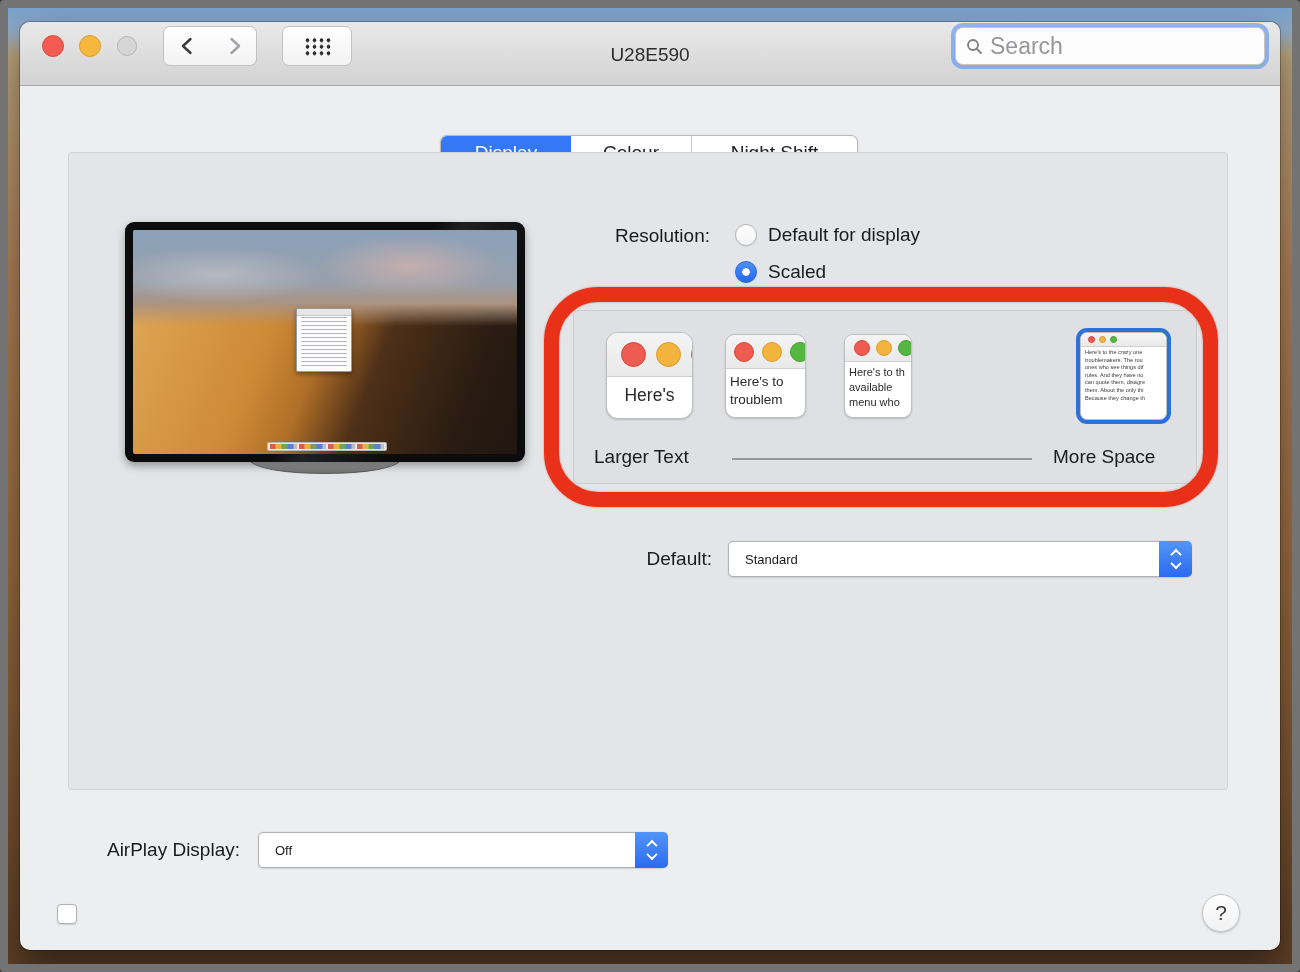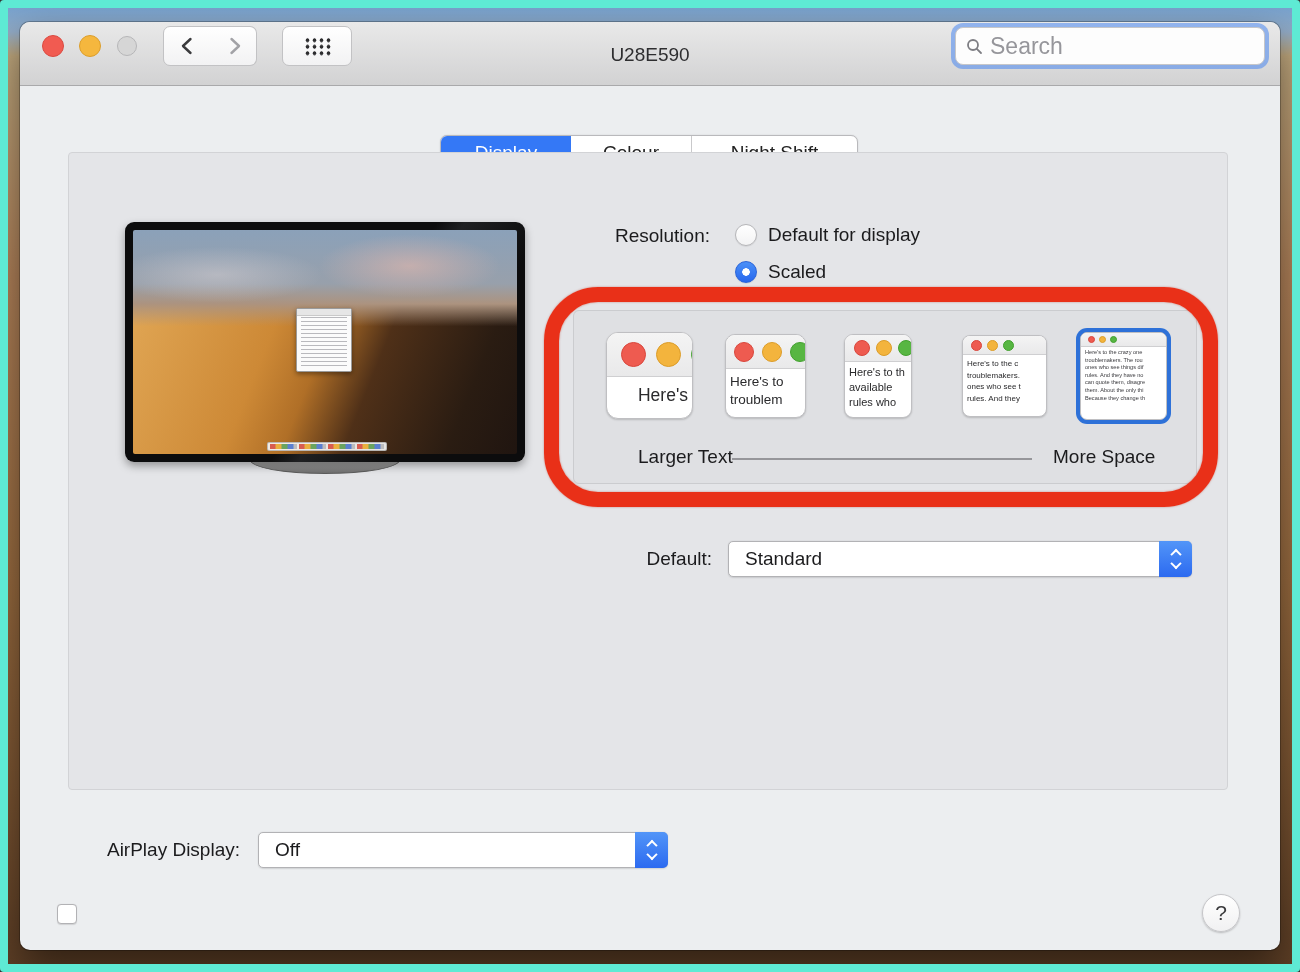--- a/index.html
+++ b/index.html
@@ -1,19 +1,19 @@
 <!DOCTYPE html>
 <html><head>
 <meta charset="utf-8">
 <style>
   * { margin:0; padding:0; box-sizing:border-box; }
   html,body { background:#333; }
   body { font-family:"Liberation Sans", sans-serif; color:#1b1b1d; }
 
-  #frame { position:relative; width:1300px; height:972px; background:#5eead4; border-radius:4px; overflow:hidden; }
+  #frame { position:relative; width:1300px; height:972px; background:#737373; border-radius:4px; overflow:hidden; }
 
   #desktop { position:absolute; inset:8px; overflow:hidden;
     background:linear-gradient(180deg,#79a3cf 0%,#92abc6 2.5%,#c0a87e 5%,#b3835a 28%,#9a6c40 60%,#7c5532 82%,#5e3f26 100%); }
 
   
   #window { position:absolute; left:12px; top:14px; width:1260px; height:928px;
     background:#eceef0; border-radius:10px; box-shadow:0 18px 40px rgba(0,0,0,.5), 0 0 0 1px rgba(0,0,0,.25); }
 
   .titlebar { position:absolute; left:0; top:0; right:0; height:64px;
     background:linear-gradient(180deg,#e9e9e9,#d2d2d3); border-bottom:1px solid #a9a9ab; border-radius:10px 10px 0 0; }
@@ -101,21 +101,21 @@
   .thumb .dot { border-radius:50%; flex:none; }
   .dot.r { background:#ee5b50; border:1px solid #d8473d; }
   .dot.y { background:#f3b43d; border:1px solid #db9c29; }
   .dot.g { background:#57b642; border:1px solid #43a02f; }
   .thumb .tbody { padding:2px 4px; color:#2a2a2c; }
   .thumb .tbody span { display:block; white-space:nowrap; }
 
   .t1 { left:586px; top:310px; width:87px; height:87px; border-radius:12px; }
   .t1 .tbar { height:44px; padding-left:14px; gap:10px; }
   .t1 .dot { width:25px; height:25px; }
-  .t1 .tbody { font-size:17.5px; text-align:right; padding-top:8px; }
+  .t1 .tbody { font-size:17.5px; text-align:center; padding-top:8px; }
 
   .t2 { left:705px; top:312px; width:81px; height:84px; border-radius:10px; }
   .t2 .tbar { height:34px; padding-left:8px; gap:8px; }
   .t2 .dot { width:20px; height:20px; }
   .t2 .tbody { font-size:13.5px; line-height:18px; padding-top:4px; }
 
   .t3 { left:824px; top:312px; width:68px; height:84px; border-radius:9px; }
   .t3 .tbar { height:27px; padding-left:9px; gap:6px; }
   .t3 .dot { width:16px; height:16px; }
   .t3 .tbody { font-size:11px; line-height:15px; padding-top:3px; }
@@ -129,21 +129,21 @@
     box-shadow:0 0 0 4px #2e71d8; }
   .t5 .tbar { height:14px; padding-left:7px; gap:4px; }
   .t5 .dot { width:7px; height:7px; }
   .t5 .tbody { font-size:5.6px; line-height:7.6px; padding-top:2px; color:#3a3a3e; }
 
   .slider-line { position:absolute; left:712px; top:436px; width:300px; height:2px; background:#96969a; }
 
   
   .dd { position:absolute; height:36px; background:#fff; border:1px solid #b2b2b5; border-radius:5px;
     box-shadow:0 .5px 1.5px rgba(0,0,0,.12); cursor:pointer; }
-  .dd .val { position:absolute; left:16px; top:0; bottom:0; display:flex; align-items:center; font-size:19px; }
+  .dd .val { position:absolute; left:16px; top:0; bottom:0; display:flex; align-items:center; font-size:13px; }
   .dd .stepper { position:absolute; right:-1px; top:-1px; bottom:-1px; width:33px;
     background:linear-gradient(180deg,#5295f8,#2c6af0); border-radius:0 5px 5px 0;
     display:flex; flex-direction:column; align-items:center; justify-content:center; gap:4px; }
   .chev { width:8px; height:8px; border-left:2.5px solid #fff; border-top:2.5px solid #fff; }
   .chev.up { transform:rotate(45deg) translate(1px,1px); }
   .chev.down { transform:rotate(225deg) translate(1px,1px); }
 
   
   .checkbox { position:absolute; left:37px; top:882px; width:20px; height:20px;
     background:#fff; border:1px solid #b2b2b5; border-radius:4px; box-shadow:0 .5px 1px rgba(0,0,0,.12); cursor:pointer; }
@@ -244,56 +244,43 @@
 
       <div class="thumb t3">
         <div class="tbar">
           <span class="dot r"></span>
           <span class="dot y"></span>
           <span class="dot g"></span>
         </div>
         <div class="tbody">
           <span>Here's to th</span>
           <span>available</span>
-          <span>rules who</span>
-        </div>
-      </div>
-
-      <div class="thumb t4">
-        <div class="tbar">
-          <span class="dot r"></span>
-          <span class="dot y"></span>
-          <span class="dot g"></span>
-        </div>
-        <div class="tbody">
-          <span>Here's to the c</span>
-          <span>troublemakers.</span>
-          <span>ones who see t</span>
-          <span>rules. And they</span>
-        </div>
-      </div>
+          <span>menu who</span>
+        </div>
+      </div>
+
 
       <div class="thumb t5">
         <div class="tbar">
           <span class="dot r"></span>
           <span class="dot y"></span>
           <span class="dot g"></span>
         </div>
         <div class="tbody">
           <span>Here's to the crazy one</span>
           <span>troublemakers. The rou</span>
           <span>ones who see things dif</span>
           <span>rules. And they have no</span>
           <span>can quote them, disagre</span>
           <span>them. About the only thi</span>
           <span>Because they change th</span>
         </div>
       </div>
 
-      <div class="lbl" style="left:574px; top:423px;margin-left:44px;">Larger Text</div>
+      <div class="lbl" style="left:574px; top:423px;">Larger Text</div>
       <div class="slider-line"></div>
       <div class="lbl" style="left:1033px; top:423px;">More Space</div>
 
       <div class="red-ring"></div>
 
       <div class="lbl right" style="left:540px; top:525px; width:152px;">Default:</div>
       <div class="dd" style="left:708px; top:519px; width:464px;">
         <span class="val">Standard</span>
         <span class="stepper">
           <span class="chev up"></span>

